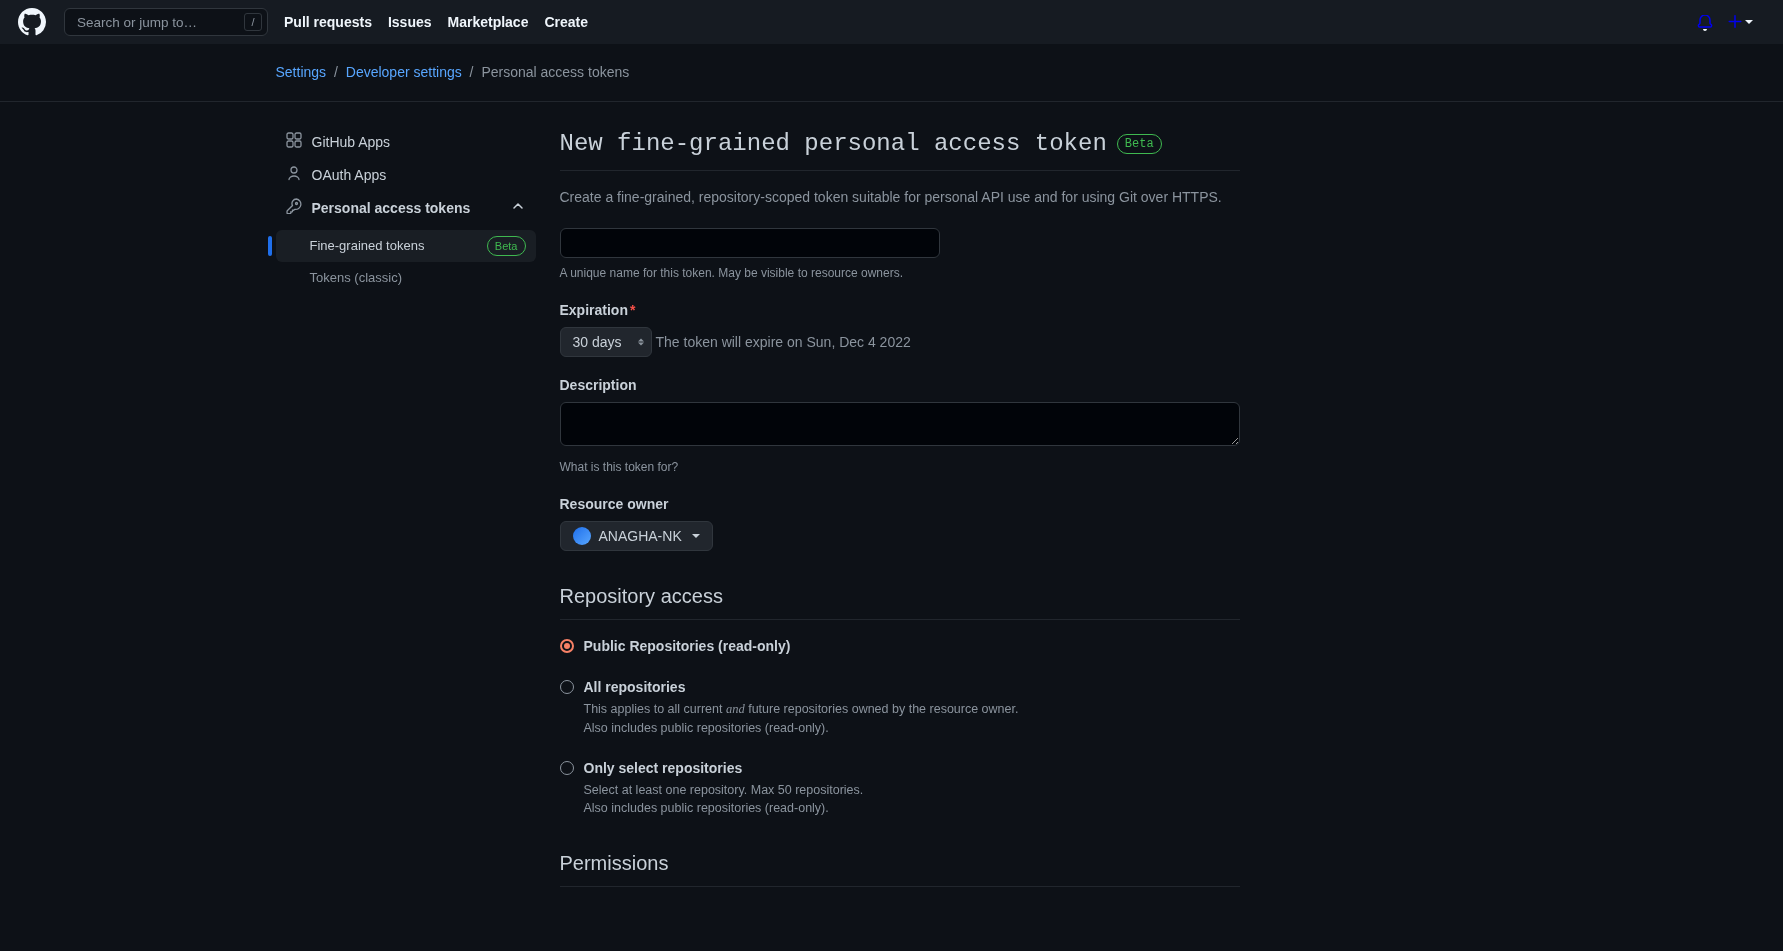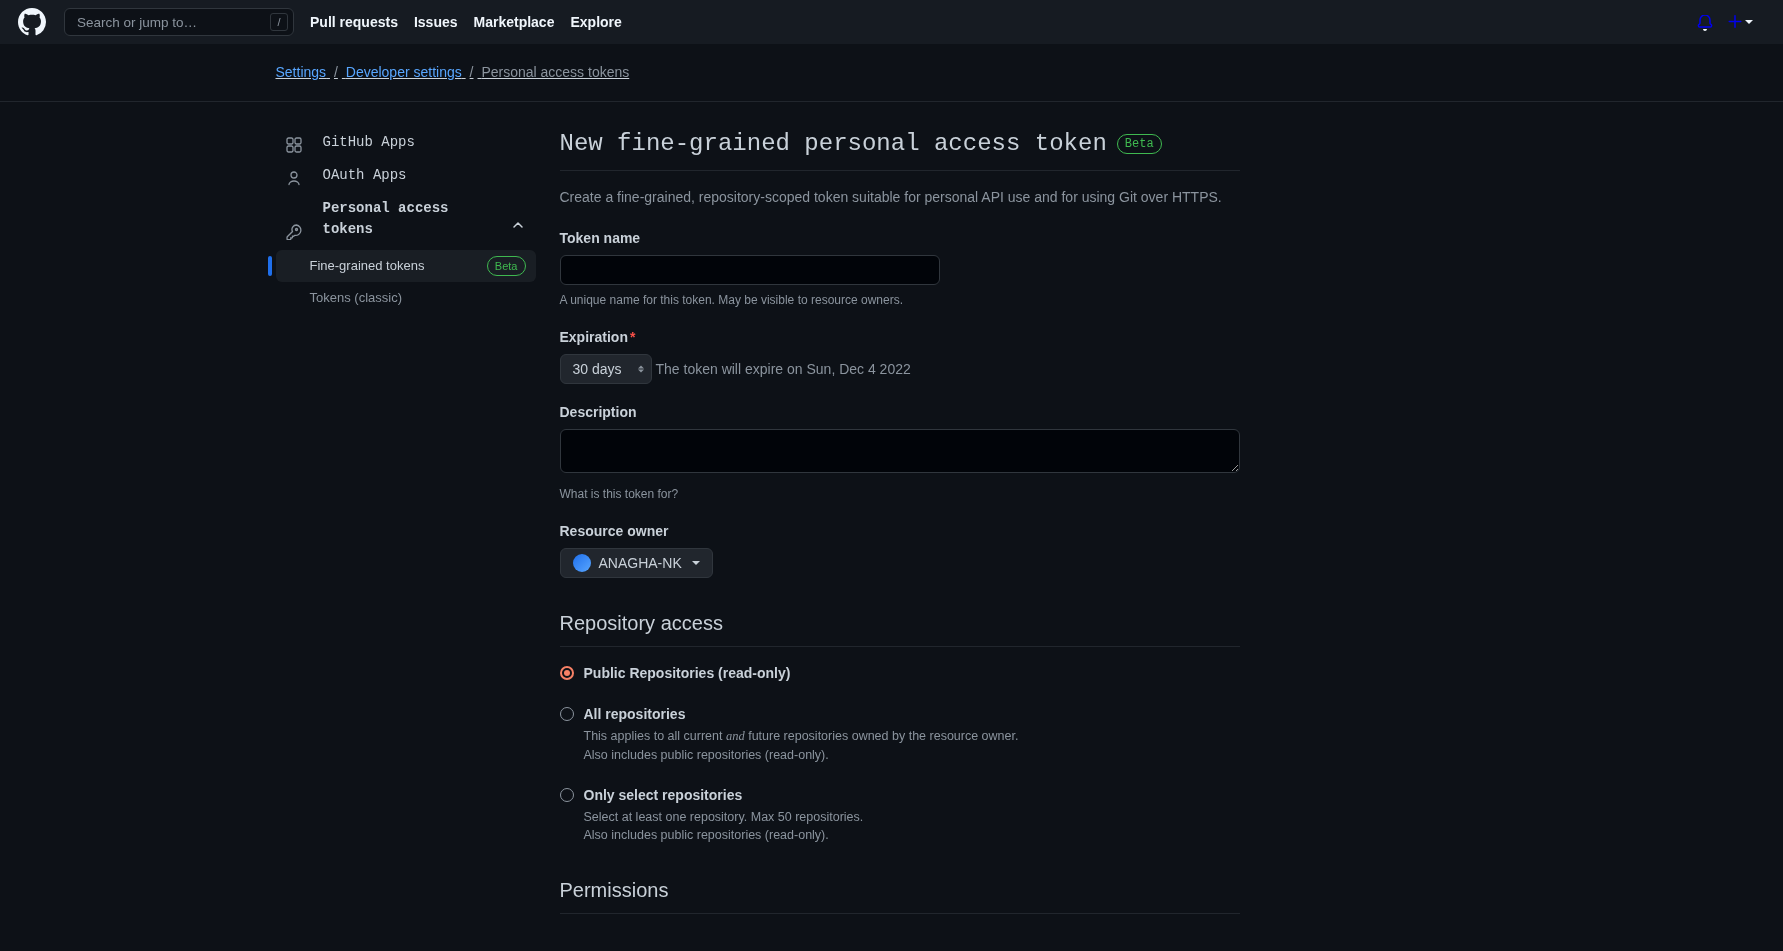--- a/index.html
+++ b/index.html
@@ -17,48 +17,48 @@
     --radio-orange:#f78166;
   }
   *{box-sizing:border-box;}
   html,body{margin:0;padding:0;background:var(--bg);color:var(--text);font-family:-apple-system,BlinkMacSystemFont,"Segoe UI",Helvetica,Arial,sans-serif;font-size:14px;line-height:1.5;}
   a{text-decoration:none;}
 
   
   .gh-header{display:flex;align-items:center;padding:8px 16px;background:var(--bg-header);height:44px;gap:16px;}
   .gh-logo{color:#f0f6fc;width:32px;height:32px;flex-shrink:0;display:flex;align-items:center;justify-content:center;}
   .gh-logo svg{width:28px;height:28px;fill:#f0f6fc;}
-  .gh-search{position:relative;width:230px;flex-shrink:0;}
+  .gh-search{position:relative;width:204px;flex-shrink:0;}
   .gh-search input{width:100%;background:var(--bg);border:1px solid var(--border);border-radius:6px;padding:4px 30px 4px 12px;color:var(--text);font-size:13.5px;height:28px;outline:none;}
   .gh-search input::placeholder{color:var(--text-muted);}
   .gh-search .slash{position:absolute;right:6px;top:50%;transform:translateY(-50%);border:1px solid var(--border);border-radius:3px;font-size:11px;color:var(--text-muted);width:18px;height:18px;display:flex;align-items:center;justify-content:center;}
   .gh-nav{display:flex;gap:16px;align-items:center;}
   .gh-nav a{color:#f0f6fc;font-weight:600;font-size:14px;}
   .gh-spacer{flex:1;}
   .gh-right{display:flex;align-items:center;gap:14px;color:#f0f6fc;}
   .gh-right .icon-btn svg{width:16px;height:16px;fill:#f0f6fc;vertical-align:middle;}
   .gh-right .plus-menu{display:flex;align-items:center;gap:2px;}
   .gh-right .caret{width:0;height:0;border-left:4px solid transparent;border-right:4px solid transparent;border-top:4px solid #f0f6fc;}
   .gh-avatar{width:20px;height:20px;border-radius:50%;background:linear-gradient(135deg,#1f6feb,#58a6ff);}
 
   
-  .breadcrumb-bar{border-bottom:1px solid #21262d;padding:18px 0;text-decoration:underline;}
+  .breadcrumb-bar{border-bottom:1px solid #21262d;padding:18px 0;}
   .breadcrumb-inner{max-width:1280px;margin:0 auto;padding:0 24px;}
   .breadcrumb-inner a{color:var(--link);}
   .breadcrumb-inner .sep{color:var(--text-muted);margin:0 4px;}
   .breadcrumb-inner .current{color:var(--text-muted);}
 
   
   .page-wrap{max-width:1280px;margin:0 auto;padding:24px;display:flex;gap:24px;align-items:flex-start;}
   .sidebar{width:260px;flex-shrink:0;}
   .main{flex:1;min-width:0;max-width:680px;}
 
   
   .sidenav{list-style:none;margin:0;padding:0;}
-  .sidenav-item{display:flex;align-items:flex-end;gap:21px;padding:6px 10px;border-radius:6px;color:var(--text);cursor:pointer;position:relative;font-family:Liberation Mono, monospace;}
+  .sidenav-item{display:flex;align-items:flex-start;gap:10px;padding:6px 10px;border-radius:6px;color:var(--text);cursor:pointer;position:relative;}
   .sidenav-item .sidenav-icon{width:16px;height:16px;display:flex;align-items:center;justify-content:center;color:var(--text-muted);}
   .sidenav-item .sidenav-icon svg{width:16px;height:16px;fill:currentColor;}
   .sidenav-item .label{flex:1;}
   .sidenav-item.bold{font-weight:600;}
   .sidenav-item .chev svg{width:16px;height:16px;fill:var(--text-muted);}
   .sidenav-sub{list-style:none;margin:4px 0 0 0;padding:0;}
   .sidenav-sub .sub-item{display:flex;align-items:center;justify-content:space-between;padding:6px 10px 6px 34px;border-radius:6px;font-size:13px;color:var(--text);cursor:pointer;position:relative;}
   .sidenav-sub .sub-item.active{background:rgba(177,186,196,0.08);}
   .sidenav-sub .sub-item.active::before{content:"";position:absolute;left:-8px;top:6px;bottom:6px;width:4px;border-radius:4px;background:#1f6feb;}
   .sidenav-sub .sub-item.muted{color:var(--text-muted);}
@@ -117,21 +117,21 @@
       </svg>
   </a>
   <div class="gh-search">
     <input type="text" placeholder="Search or jump to…" style="">
     <span class="slash">/</span>
   </div>
   <nav class="gh-nav">
     <a href="#">Pull requests</a>
     <a href="#">Issues</a>
     <a href="#">Marketplace</a>
-    <a href="#">Explore</a>
+    <a href="#">Create</a>
   </nav>
   <div class="gh-spacer"></div>
   <div class="gh-right">
     <a href="#" class="icon-btn">
       <svg viewBox="0 0 16 16">
           <path d="M8 16a2 2 0 001.985-1.75c.017-.137-.097-.25-.235-.25h-3.5c-.138 0-.252.113-.235.25A2 2 0 008 16z"></path>
           <path d="M3 5a5 5 0 0110 0v2.947c0 .346.146.678.405.907l.5.444A1.5 1.5 0 0113.5 12h-11a1.5 1.5 0 01-.405-2.702l.5-.444c.26-.229.405-.56.405-.907V5z" fill="none" stroke="currentColor" stroke-width="1.5"></path>
         </svg>
     </a>
     <a href="#" class="plus-menu">
@@ -202,21 +202,20 @@
   <main class="main">
     <h2 class="subhead">
       <span>New fine-grained personal access token</span>
       <span class="badge badge-h">Beta</span>
     </h2>
     <hr class="subhead-hr">
 
     <p class="page-desc">Create a fine-grained, repository-scoped token suitable for personal API use and for using Git over HTTPS.</p>
 
     <div class="form-group">
-      <label class="field-label">Token name</label>
       <input type="text" class="text-input" style="">
       <div class="field-help">A unique name for this token. May be visible to resource owners.</div>
     </div>
 
     <div class="form-group">
       <label class="field-label">
         <span>Expiration</span><span class="req">*</span>
       </label>
       <div class="select-wrap">
         <div class="select-ctl">

